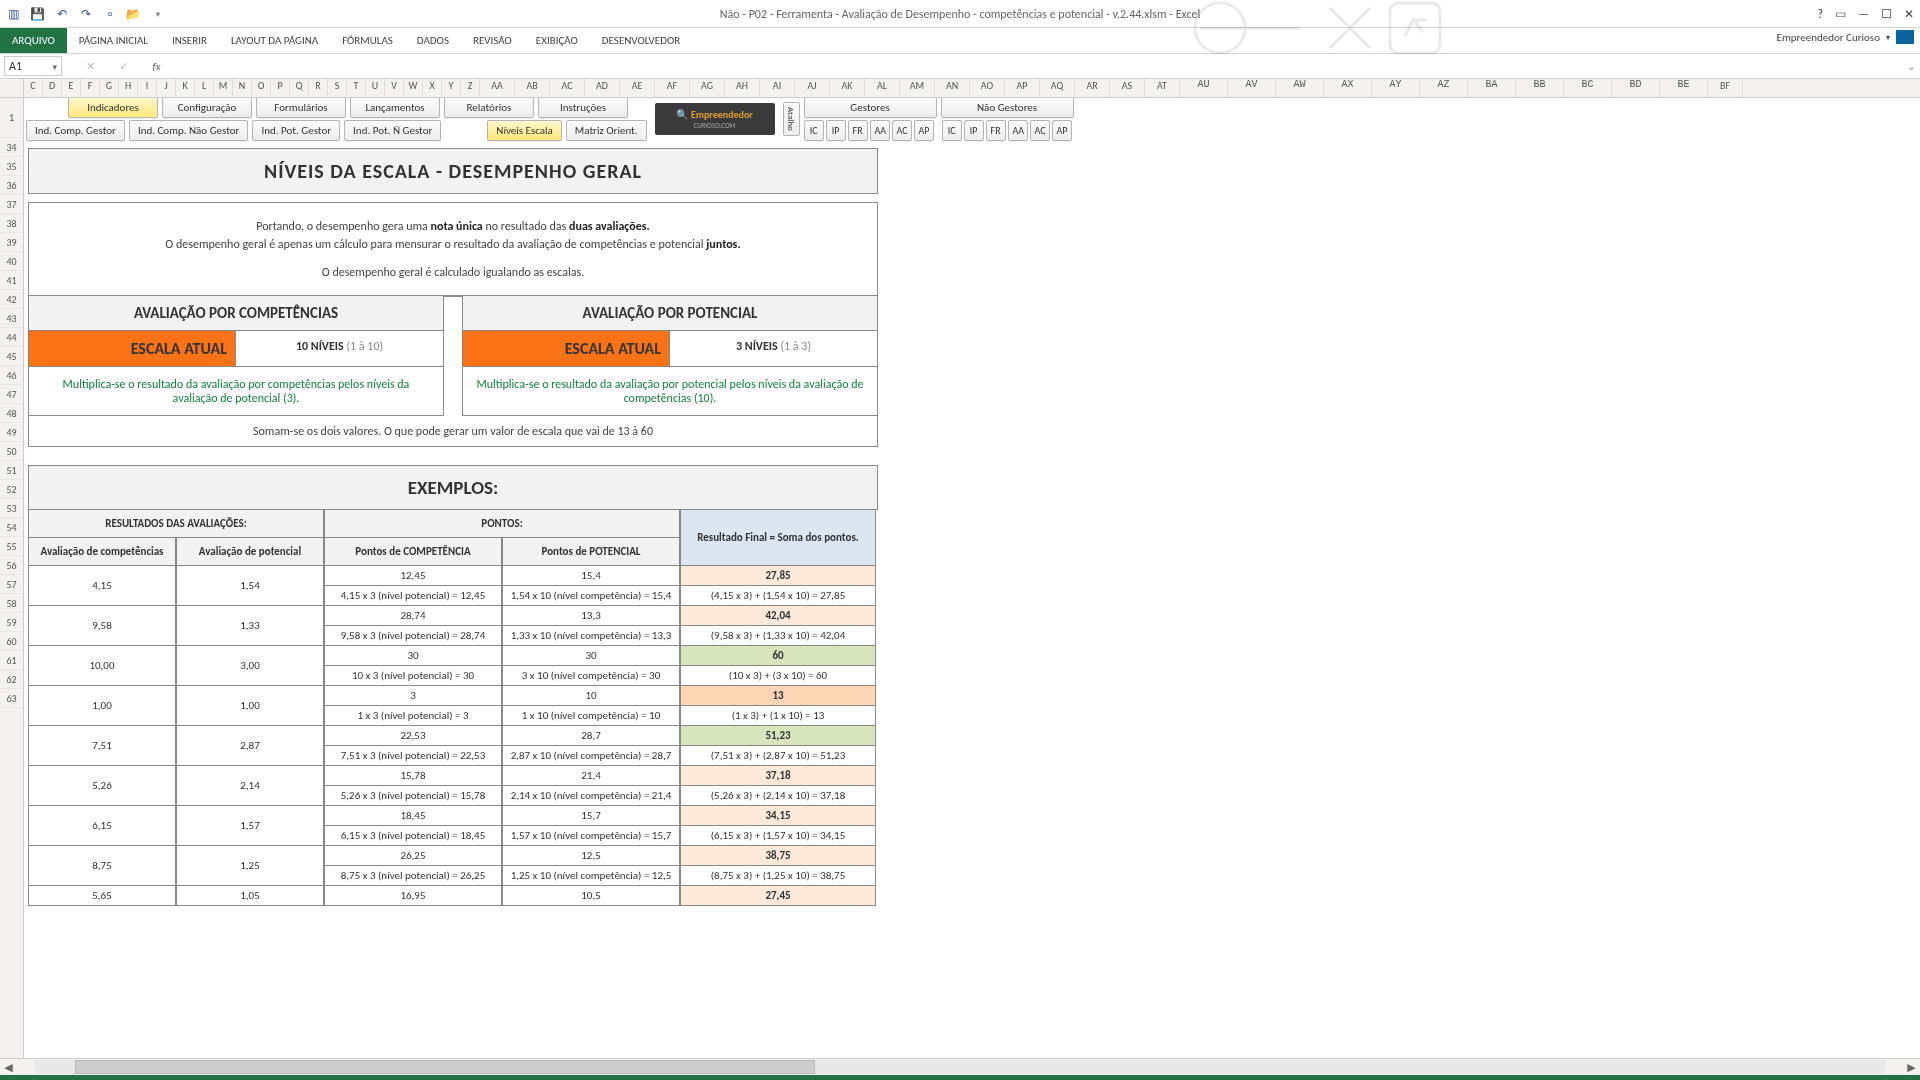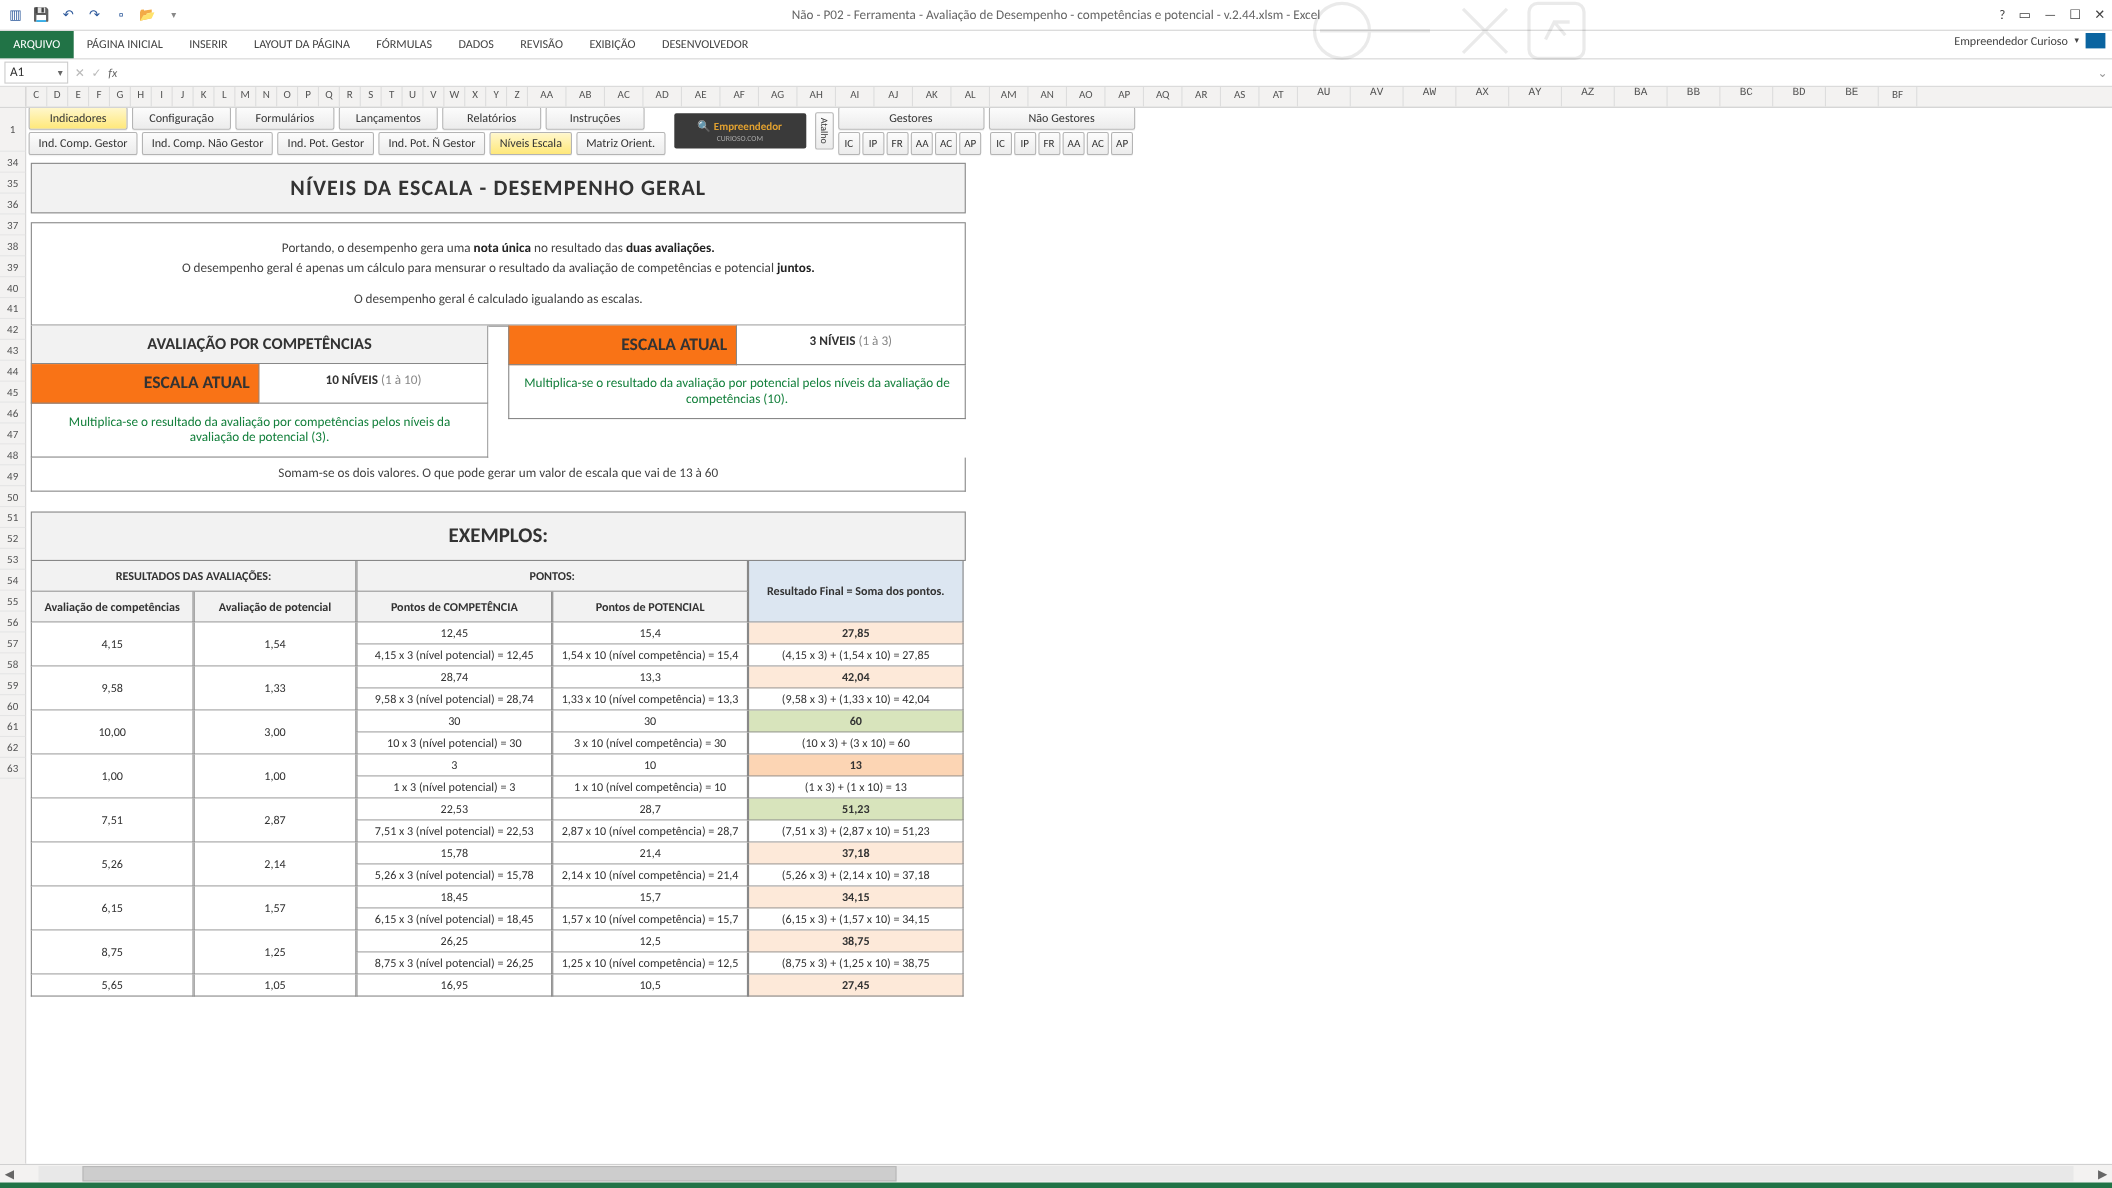--- a/index.html
+++ b/index.html
@@ -13,21 +13,21 @@
 .win-ctrls { position:absolute; right:6px; display:flex; align-items:center; gap:12px; font-size:12px; color:#444; }
 
 
 .ribbon { height:26px; background:#fff; display:flex; align-items:stretch; border-bottom:1px solid #d4d4d4; }
 .ribtab { padding:0 12px; display:flex; align-items:center; font-size:11px; color:#444; cursor:pointer; }
 .ribtab.file { background:#217346; color:#fff; }
 .acct { position:absolute; right:6px; top:30px; font-size:11px; color:#444; display:flex; align-items:center; gap:6px; }
 .acct .av { width:18px; height:14px; background:#0a64a0; }
 
 
-.namebar { height:25px; display:flex; align-items:center; border-bottom:1px solid #d4d4d4; padding:0 4px; gap:6px; }
+.namebar { height:25px; display:flex; align-items:center; border-bottom:1px solid #d4d4d4; padding:0 4px; gap:24px; }
 .namebox { width:58px; height:20px; border:1px solid #ccc; font-size:12px; padding:1px 4px; display:flex; align-items:center; justify-content:space-between; }
 .namebox .dd { color:#666; font-size:9px; }
 .fx { color:#666; font-size:11px; font-style:italic; }
 .fx-sep { color:#bbb; }
 .formula-input { flex:1; height:20px; border:none; font-size:12px; padding:0 4px; }
 .namebar-expand { position:absolute; right:4px; color:#999; }
 
 
 .colhdrs { height:19px; background:#f3f2f1; border-bottom:1px solid #ccc; display:flex; }
 .rowcorner { width:24px; border-right:1px solid #ccc; background:#f3f2f1; }
@@ -39,21 +39,21 @@
 .sheet-body { position:relative; height:calc(100% - 28px - 26px - 25px - 19px - 22px); overflow:hidden; display:flex; }
 .rowhdrs { width:24px; background:#f3f2f1; border-right:1px solid #ccc; display:flex; flex-direction:column; }
 .rh { height:19px; font-size:10px; color:#555; text-align:center; border-bottom:1px solid #e5e5e5; line-height:19px; }
 .rh.first { height:40px; line-height:40px; }
 
 .cellarea { flex:1; position:relative; background:#fff; overflow:hidden; }
 
 
 .macro-row { height:40px; display:flex; align-items:center; gap:4px; padding:2px 2px 0 2px; }
 .mbtn { background:linear-gradient(#fcfcfc,#ececec); border:1px solid #b4b4b4; padding:3px 8px; font-size:11px; color:#333; cursor:pointer; border-radius:2px; box-shadow:0 1px 0 rgba(0,0,0,.05); }
-.mbtn.active { background:linear-gradient(#fff7cc,#ffe87a); }
+.mbtn.active { background:linear-gradient(#fff7cc,#ffe87a);margin-left:42px; }
 .mbtn.small { padding:3px 4px; font-size:10px; }
 .logo { width:120px; height:32px; background:#3a3a3a; color:#e0a030; display:flex; flex-direction:column; align-items:center; justify-content:center; font-size:10px; margin:0 4px; border-radius:2px; }
 .logo .l1{font-weight:bold;}
 .logo .l2{color:#aaa;font-size:7px;}
 .vbadge { writing-mode:vertical-rl; background:linear-gradient(#fcfcfc,#ececec); border:1px solid #b4b4b4; padding:4px 2px; font-size:9px; border-radius:2px;}
 
 
 .doc { padding:10px 4px 4px 4px; }
 .tile { border:1px solid #888; background:#f2f2f2; }
 .hdr-title { font-size:20px; font-weight:bold; letter-spacing:1px; text-align:center; padding:10px; }
@@ -317,20 +317,21 @@
           <div>
             <div class="sub-title">AVALIAÇÃO POR COMPETÊNCIAS</div>
             <div class="mid-row">
               <div class="lab">ESCALA ATUAL</div>
               <div class="val"><b>10 NÍVEIS </b><span class="dim">(1 à 10)</span></div>
             </div>
             <div class="expl">Multiplica-se o resultado da avaliação por competências pelos níveis da avaliação de potencial (3).</div>
           </div>
           <div class="gap"></div>
           <div>
+            <div class="sub-title">AVALIAÇÃO POR POTENCIAL</div>
             <div class="mid-row">
               <div class="lab">ESCALA ATUAL</div>
               <div class="val"><b>3 NÍVEIS </b><span class="dim">(1 à 3)</span></div>
             </div>
             <div class="expl">Multiplica-se o resultado da avaliação por potencial pelos níveis da avaliação de competências (10).</div>
           </div>
         </div>
         <div class="sum">Somam-se os dois valores. O que pode gerar um valor de escala que vai de 13 à 60</div>
 
         <div style="height:18px"></div>

